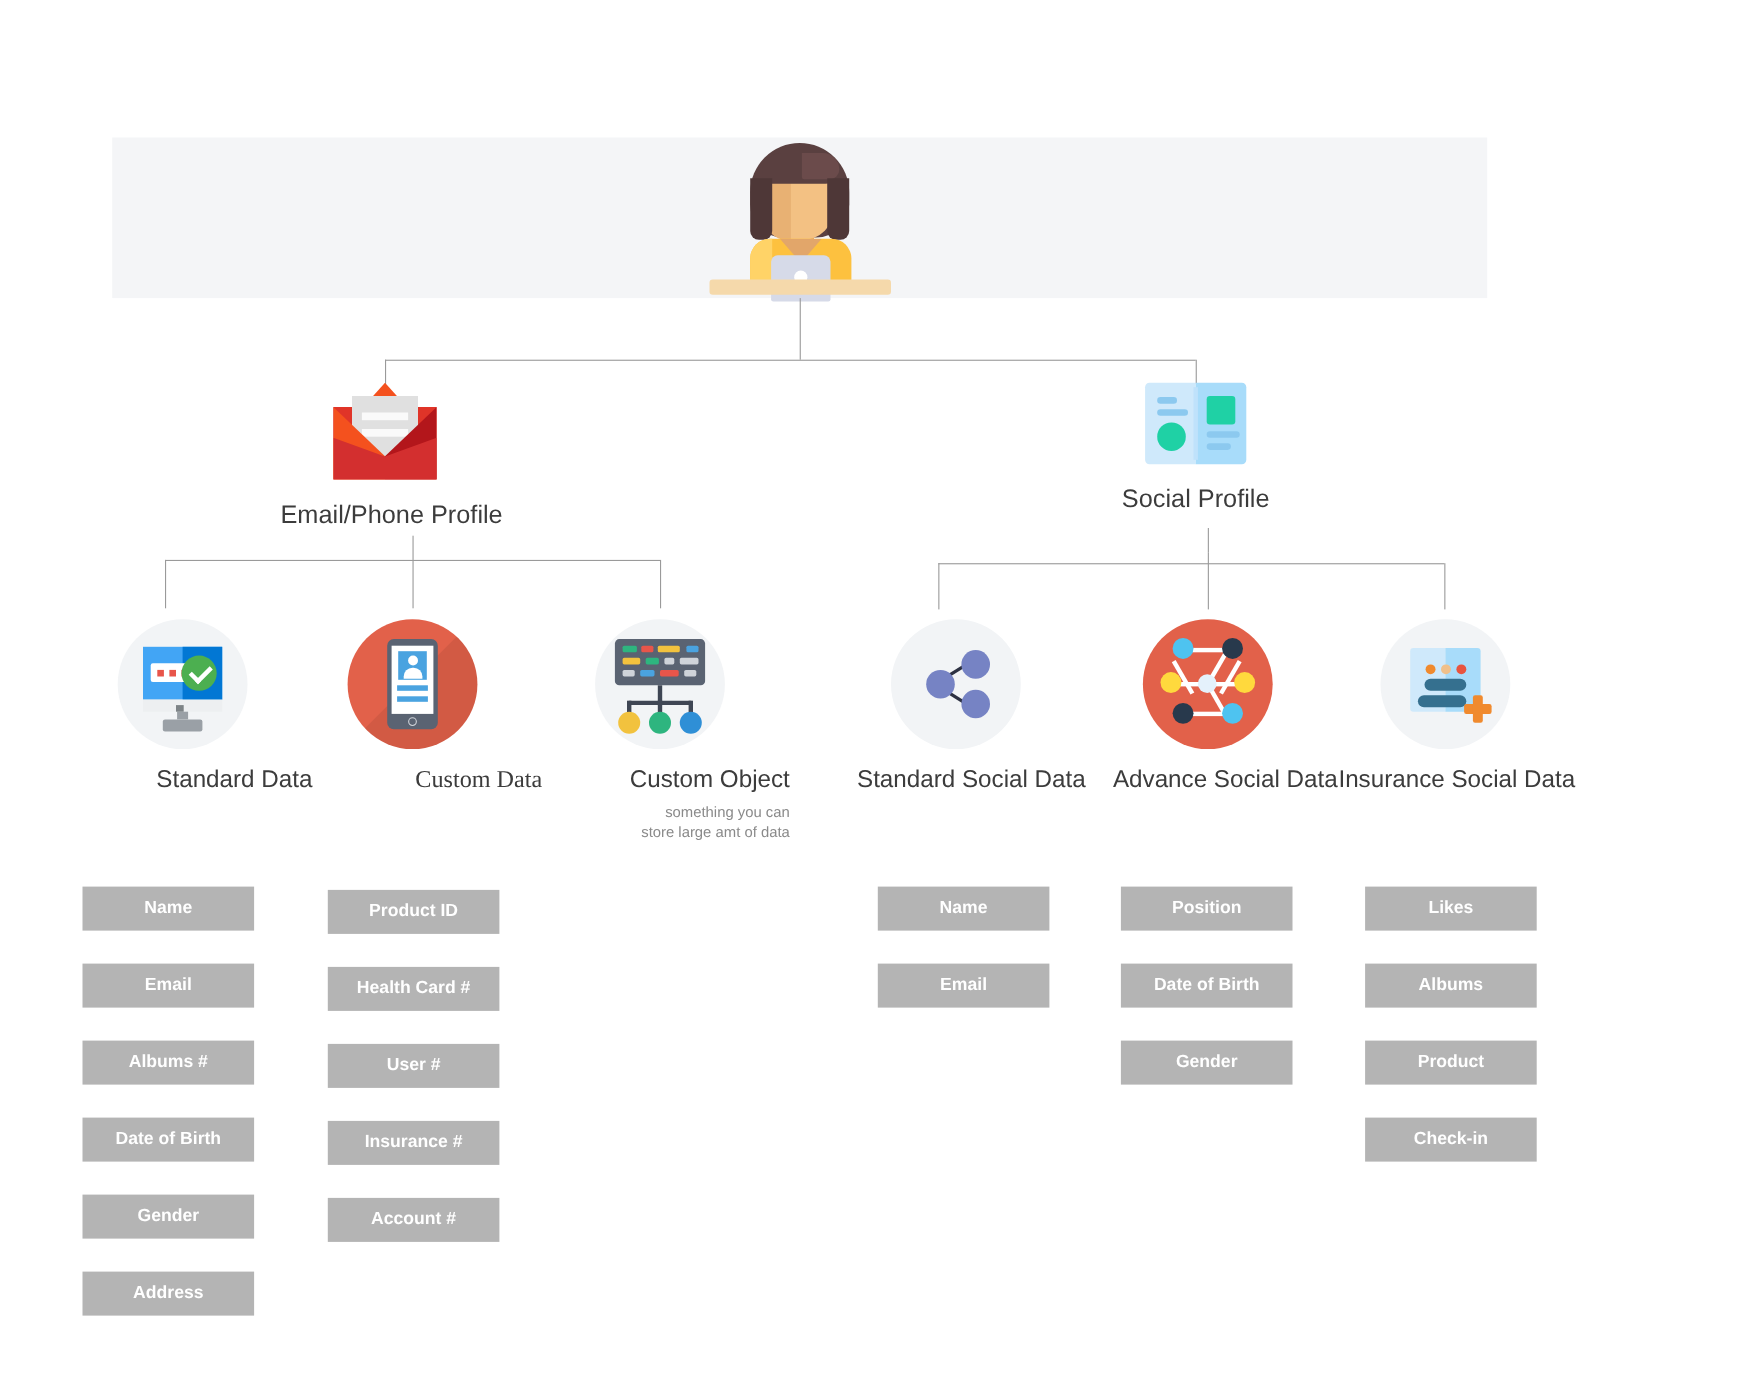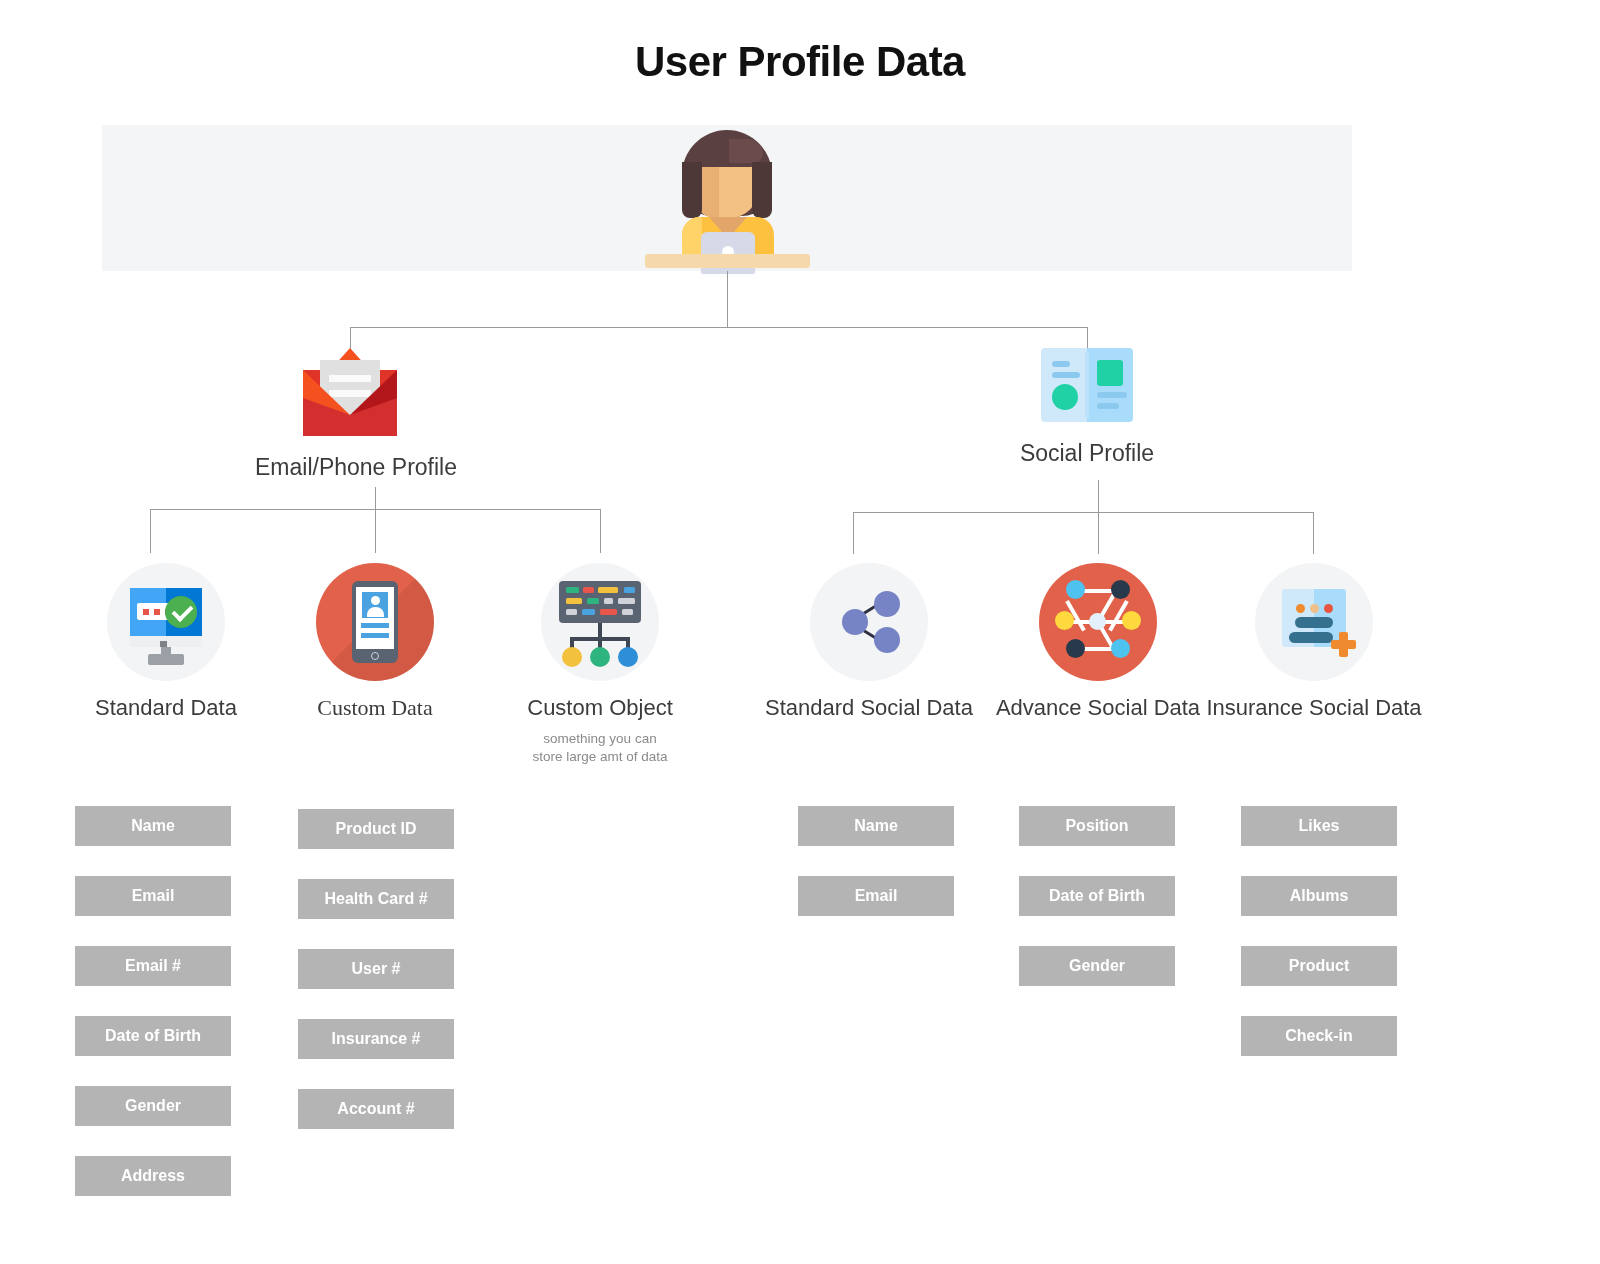--- a/index.html
+++ b/index.html
@@ -70,21 +70,21 @@
   
   .book { position: relative; width: 92px; height: 74px; margin: 0 auto 18px; }
   .book-l { position:absolute; left:0; top:0; width:46px; height:74px; background:#cfe9fb; border-radius:4px 0 0 4px; }
   .book-r { position:absolute; left:46px; top:0; width:46px; height:74px; background:#a8dcfa; border-radius:0 4px 4px 0; }
   .book-spine{ position:absolute; left:44px; top:4px; width:4px; height:66px; background:#bfe2fb; }
   .book-sq { position:absolute; left:56px; top:12px; width:26px; height:26px; background:#1fd1a5; border-radius:3px; }
   .book-circ{ position:absolute; left:11px; top:36px; width:26px; height:26px; background:#1fd1a5; border-radius:50%; }
   .book-bar { position:absolute; background:#8cc9ef; border-radius:3px; }
 
   
-  .node { position: absolute; text-align: center; }
+  .node { position: absolute; text-align: right; }
   .node-circle { position: relative; width: 118px; height: 118px; border-radius: 50%; margin: 0 auto; }
   .circle-gray { background: #f2f4f6; }
   .circle-red  { background: #e2614a; }
   .node-title { margin-top: 14px; font-size: 22px; color: #3c3c3c; white-space: nowrap; }
   .node-desc { margin-top: 9px; font-size: 13.5px; color: #8a8a8a; line-height: 1.3; white-space: nowrap; }
 
   
   .mon-screen { position:absolute; left:23px; top:25px; width:72px; height:48px; background:#42a5f5; }
   .mon-screen-r{position:absolute; left:59px; top:25px; width:36px; height:48px; background:#0277d4; }
   .mon-field { position:absolute; left:30px; top:40px; width:50px; height:17px; background:#ffffff; border-radius:2px; }
@@ -140,21 +140,20 @@
     line-height: 40px; height: 40px;
     margin-bottom: 30px;
     white-space: nowrap;
   }
 </style>
 </head>
 <body>
 
 <div id="canvas">
 
-  <div class="title">User Profile Data</div>
 
   <div class="hero-band"></div>
 
   <div class="person">
     <div class="p-hair-back"></div>
     <div class="p-neck"></div>
     <div class="p-face"></div>
     <div class="p-face-shade"></div>
     <div class="p-fringe"></div>
     <div class="p-fringe2"></div>
@@ -319,21 +318,21 @@
       <div class="ad-bar" style="left:34px; top:69px; width:44px; background:#35708f;"></div>
       <div class="ad-plus-h"></div>
       <div class="ad-plus-v2"></div>
     </div>
     <div class="node-title">Insurance Social Data</div>
   </div>
 
   <div class="tag-col" style="left:75px; top:806px; width:156px;">
     <div class="tag">Name</div>
     <div class="tag">Email</div>
-    <div class="tag">Email #</div>
+    <div class="tag">Albums #</div>
     <div class="tag">Date of Birth</div>
     <div class="tag">Gender</div>
     <div class="tag">Address</div>
   </div>
 
   <div class="tag-col" style="left:298px; top:809px; width:156px;">
     <div class="tag">Product ID</div>
     <div class="tag">Health Card #</div>
     <div class="tag">User #</div>
     <div class="tag">Insurance #</div>

